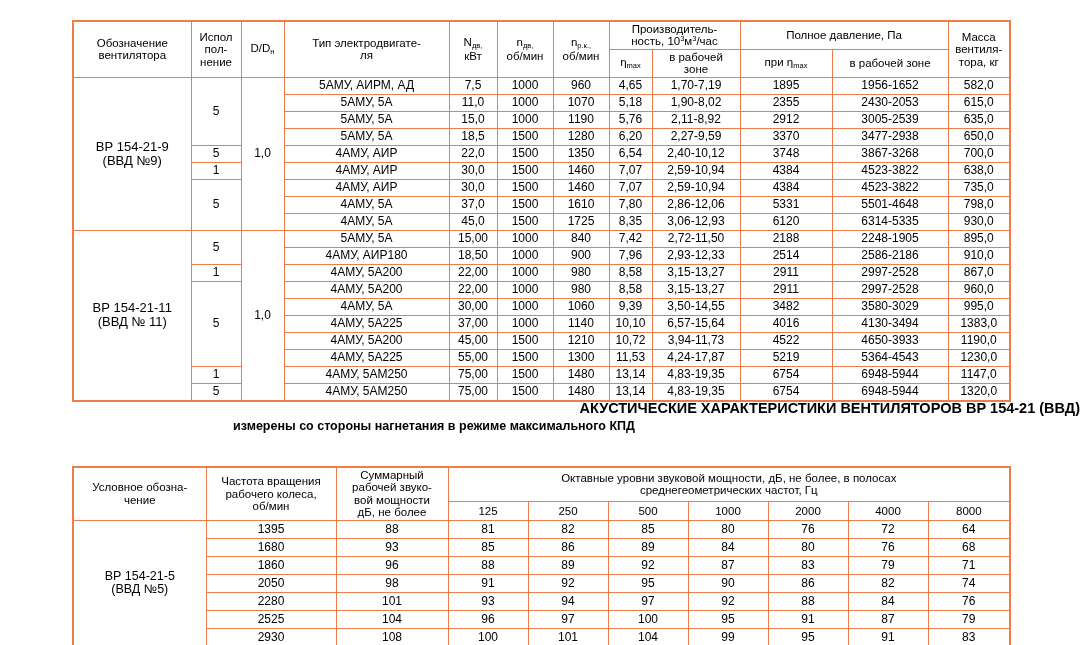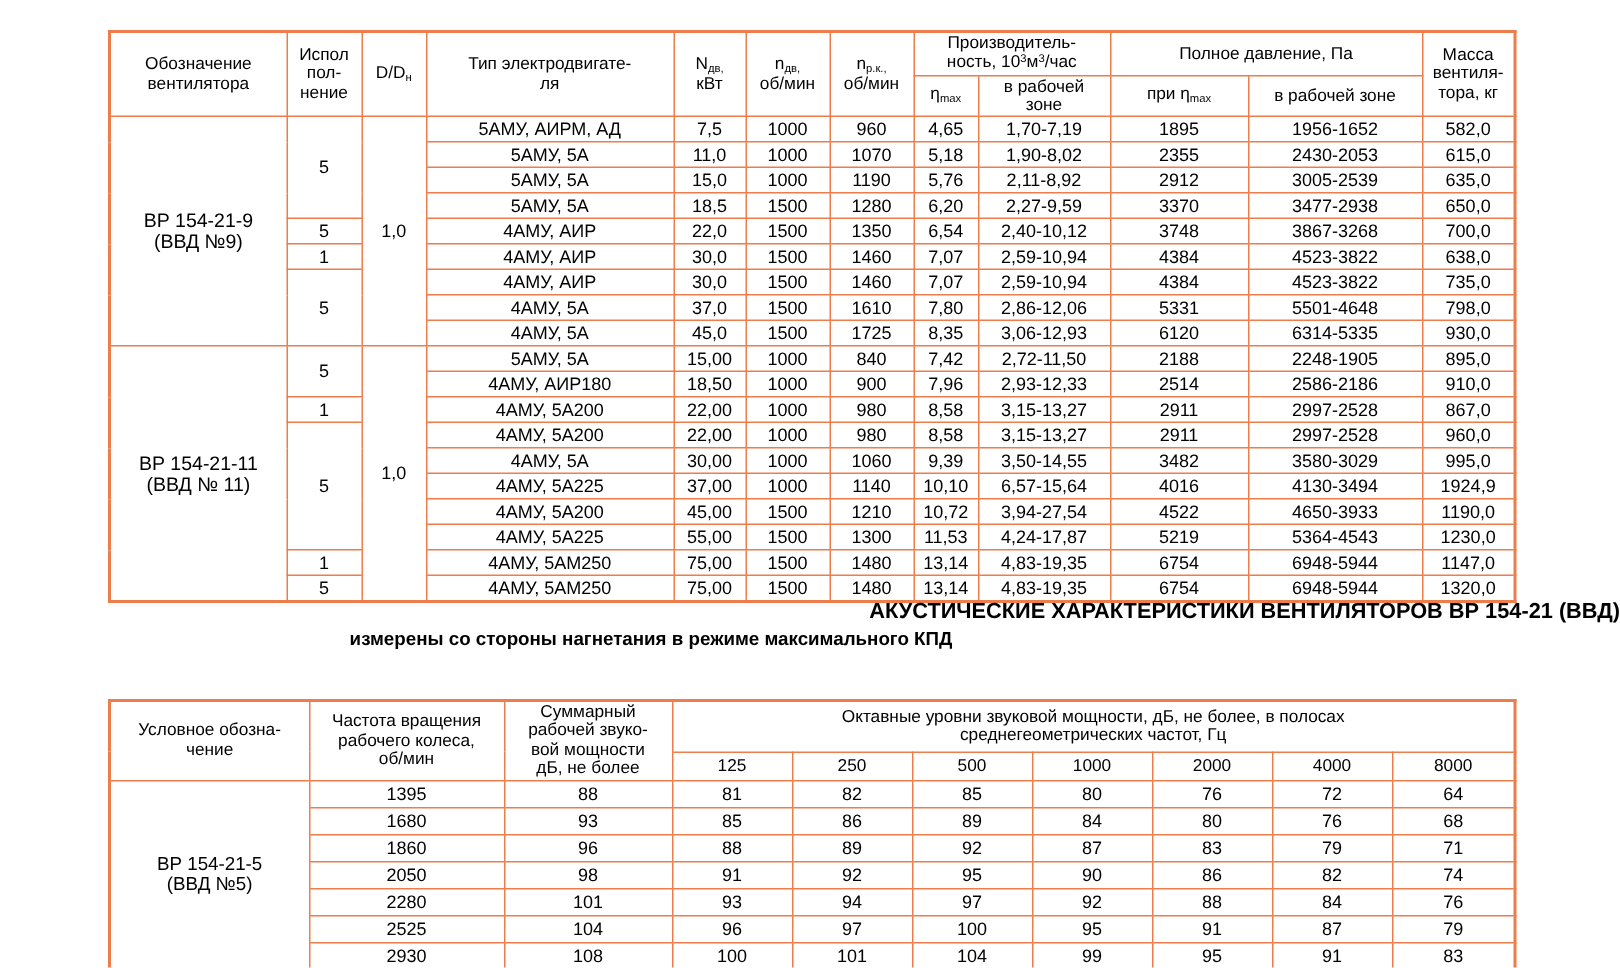--- a/index.html
+++ b/index.html
@@ -307,29 +307,29 @@
           </tr>
           <tr>
             <td>4АМУ, 5А225</td>
             <td>37,00</td>
             <td>1000</td>
             <td>1140</td>
             <td>10,10</td>
             <td>6,57-15,64</td>
             <td>4016</td>
             <td>4130-3494</td>
-            <td>1924,9</td>
+            <td>1383,0</td>
           </tr>
           <tr>
             <td>4АМУ, 5А200</td>
             <td>45,00</td>
             <td>1500</td>
             <td>1210</td>
             <td>10,72</td>
-            <td>3,94-27,54</td>
+            <td>3,94-11,73</td>
             <td>4522</td>
             <td>4650-3933</td>
             <td>1190,0</td>
           </tr>
           <tr>
             <td>4АМУ, 5А225</td>
             <td>55,00</td>
             <td>1500</td>
             <td>1300</td>
             <td>11,53</td>

